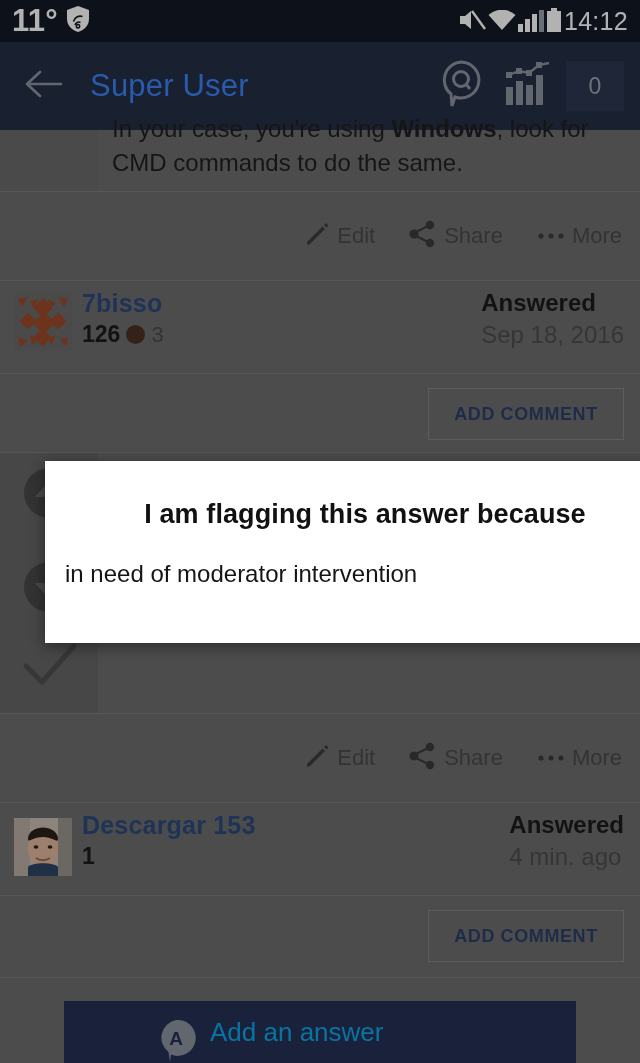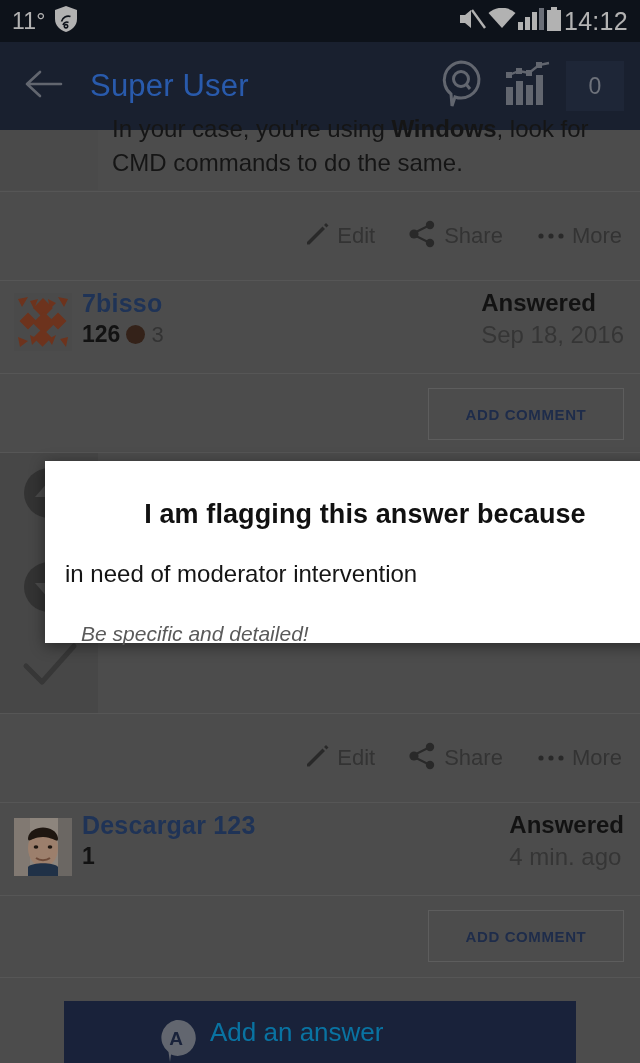--- a/index.html
+++ b/index.html
@@ -11,22 +11,22 @@
   }
   .screen { position: relative; width: 640px; height: 1063px; overflow: hidden; background: #6e6e6e; }
 
   
   .statusbar {
     position: absolute; top: 0; left: 0; width: 640px; height: 42px;
     background: #141a26; color: #ffffff;
     display: flex; align-items: center; padding: 0 12px;
   }
   .sb-left { display: flex; align-items: center; gap: 9px; }
-  .sb-temp { font-size: 23px; font-weight: 400; letter-spacing: .2px; }
-  .sb-right { margin-left: auto; display: flex; align-items: center; gap: 2px; }
+  .sb-temp { font-size: 31px; font-weight: 700; letter-spacing: .2px; }
+  .sb-right { margin-left: auto; display: flex; align-items: flex-end; gap: 2px; }
   .sb-time { font-size: 25px; font-weight: 500; letter-spacing: .3px; }
   .ic { display: block; }
 
   
   .appbar {
     position: absolute; top: 42px; left: 0; width: 640px; height: 88px;
     background: #242e44;
     display: flex; align-items: center; padding: 0 16px;
   }
   .ab-back { width: 56px; height: 56px; display: flex; align-items: center; justify-content: center; }
@@ -81,21 +81,21 @@
   .badge-num { color: #4a4a4a; font-size: 22px; font-weight: 400; }
   .u-right { position: absolute; right: 16px; top: 6px; }
   .u-status { color: #1b1b1b; font-size: 24px; font-weight: 700; line-height: 32px; }
   .u-date { color: #4d4d4d; font-size: 24px; line-height: 32px; }
 
   .comment-row { position: absolute; left: 0; width: 640px; height: 92px; }
   .add-comment-btn {
     position: absolute; right: 16px; top: 14px;
     width: 196px; height: 52px; border: 1px solid #868686;
     display: flex; align-items: center; justify-content: center;
-    color: #2b3f6b; font-size: 15px; font-weight: 700; letter-spacing: .6px;
+    color: #2b3f6b; font-size: 18px; font-weight: 700; letter-spacing: .6px;
   }
 
   .vote-col { position: absolute; left: 0; width: 98px; }
   .vote-btn { position: absolute; left: 22px; width: 54px; height: 54px; }
   .vote-count {
     position: absolute; left: 0; width: 98px; text-align: center;
     color: #3a3a3a; font-size: 25px; font-weight: 600;
   }
   .accept-mark { position: absolute; left: 22px; width: 56px; height: 46px; }
 
@@ -368,21 +368,21 @@
           <rect x="0" y="0" width="16" height="58" fill="#b9aea4"></rect>
           <rect x="44" y="0" width="14" height="58" fill="#9a948f"></rect>
           <ellipse cx="29" cy="30" rx="15" ry="19" fill="#e0b79b"></ellipse>
           <path d="M14 20 C16 6 42 6 44 20 C44 26 42 20 29 19 C18 19 14 26 14 20 Z" fill="#2b2018"></path>
           <ellipse cx="22" cy="29" rx="2.3" ry="1.8" fill="#2b2018"></ellipse>
           <ellipse cx="36" cy="29" rx="2.3" ry="1.8" fill="#2b2018"></ellipse>
           <path d="M22 40 C26 43 32 43 36 40" stroke="#9c6a52" stroke-width="2" fill="none"></path>
           <path d="M14 49 C18 44 40 44 44 49 L44 58 L14 58 Z" fill="#2f4766"></path>
         </svg>
       </div>
-      <div class="u-name">Descargar 123</div>
+      <div class="u-name">Descargar 153</div>
       <div class="u-rep">
         <span>1</span>
       </div>
       <div class="u-right">
         <div class="u-status">Answered</div>
         <div class="u-date">4 min. ago</div>
       </div>
     </div>
 
     <div class="hr" style="top:765px;"></div>
@@ -405,18 +405,17 @@
   </div>
 
   <div class="scrim"></div>
 
   <div class="dialog">
     <div class="dlg-title">I am flagging this answer because</div>
     <div>
       <div class="dlg-opt-title">in need of moderator intervention</div>
       <div class="dlg-opt-desc">
         <br>
-        <i>Be specific and detailed!</i>
       </div>
     </div>
   </div>
 
 </div>
 
 </body></html>

